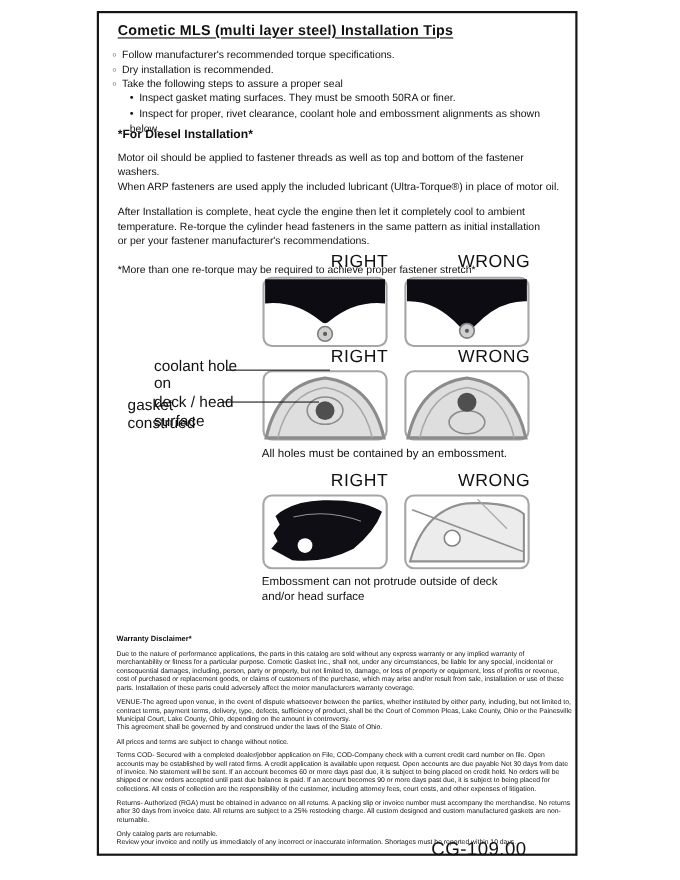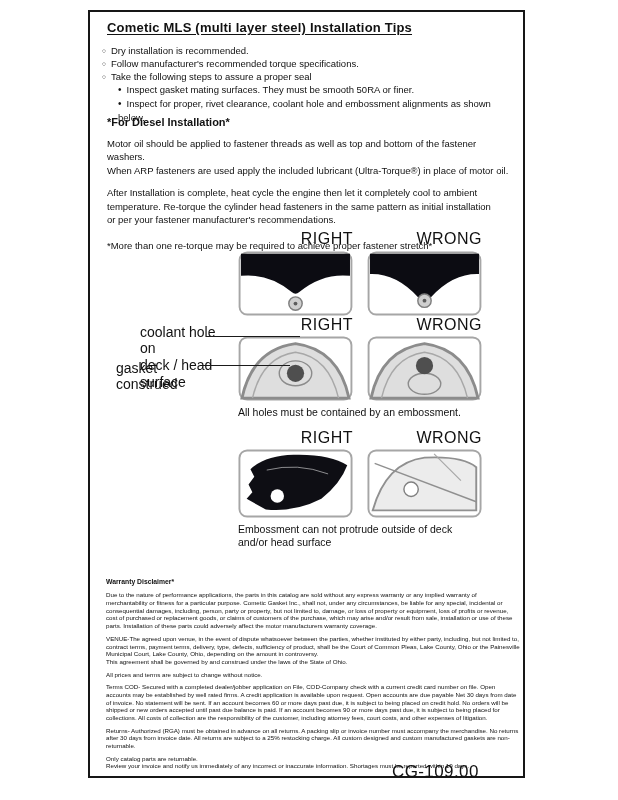--- a/index.html
+++ b/index.html
@@ -45,22 +45,22 @@
 </head>
 <body>
 
 <div class="page">
   <div class="frame">
 
     <div class="title">Cometic MLS (multi layer steel) Installation Tips</div>
 
     <div class="intro">
       <ul>
+        <li class="b1">Follow manufacturer's recommended torque specifications.</li>
         <li class="b1">Dry installation is recommended.</li>
-        <li class="b1">Follow manufacturer's recommended torque specifications.</li>
         <li class="b1">Take the following steps to assure a proper seal</li>
         <li class="b2">Inspect gasket mating surfaces.  They must be smooth 50RA or finer.</li>
         <li class="b2">Inspect for proper, rivet clearance, coolant hole and embossment alignments as shown below.</li>
       </ul>
     </div>
 
     <div class="diesel">
       <p class="diesel-h">*For Diesel Installation*</p>
       <p class="para">Motor oil should be applied to fastener threads as well as top and bottom of the fastener washers.
 When ARP fasteners are used apply the included lubricant (Ultra-Torque®) in place of motor oil.</p>

